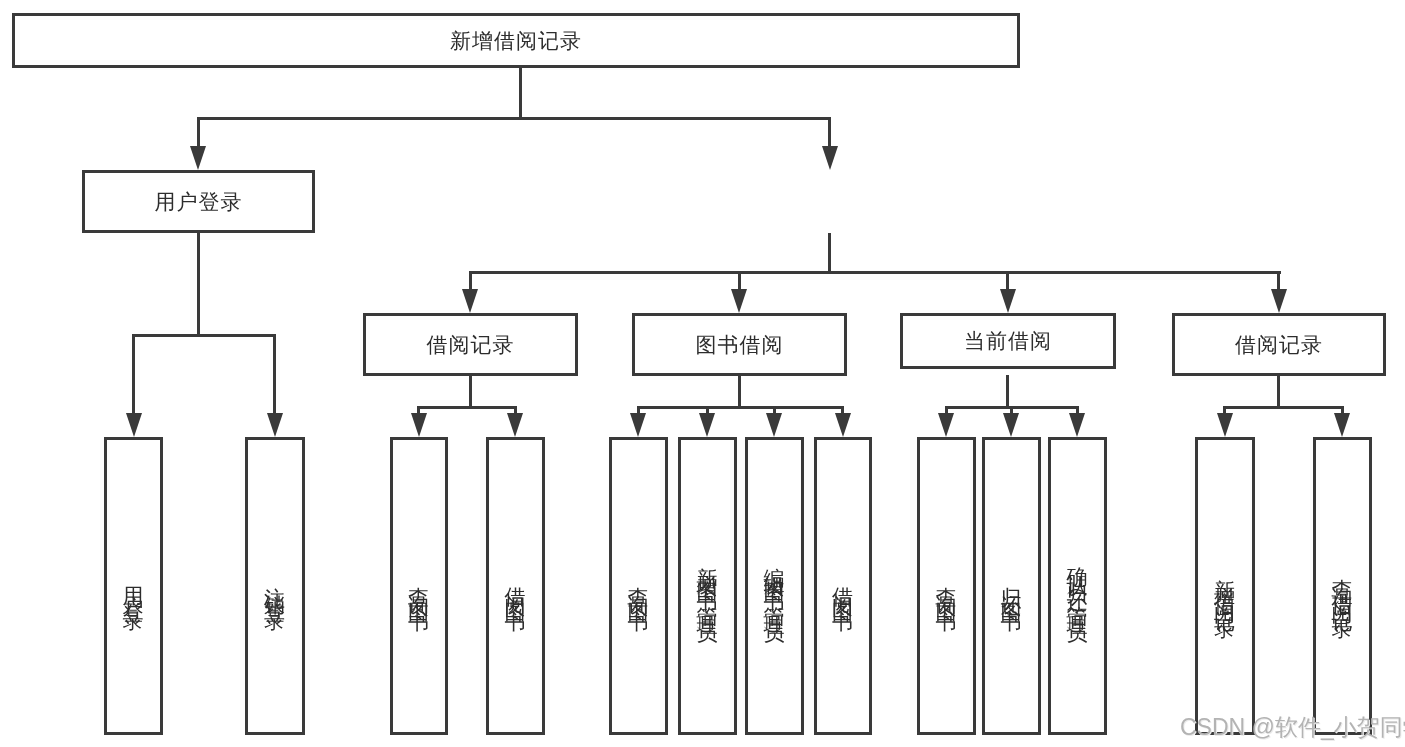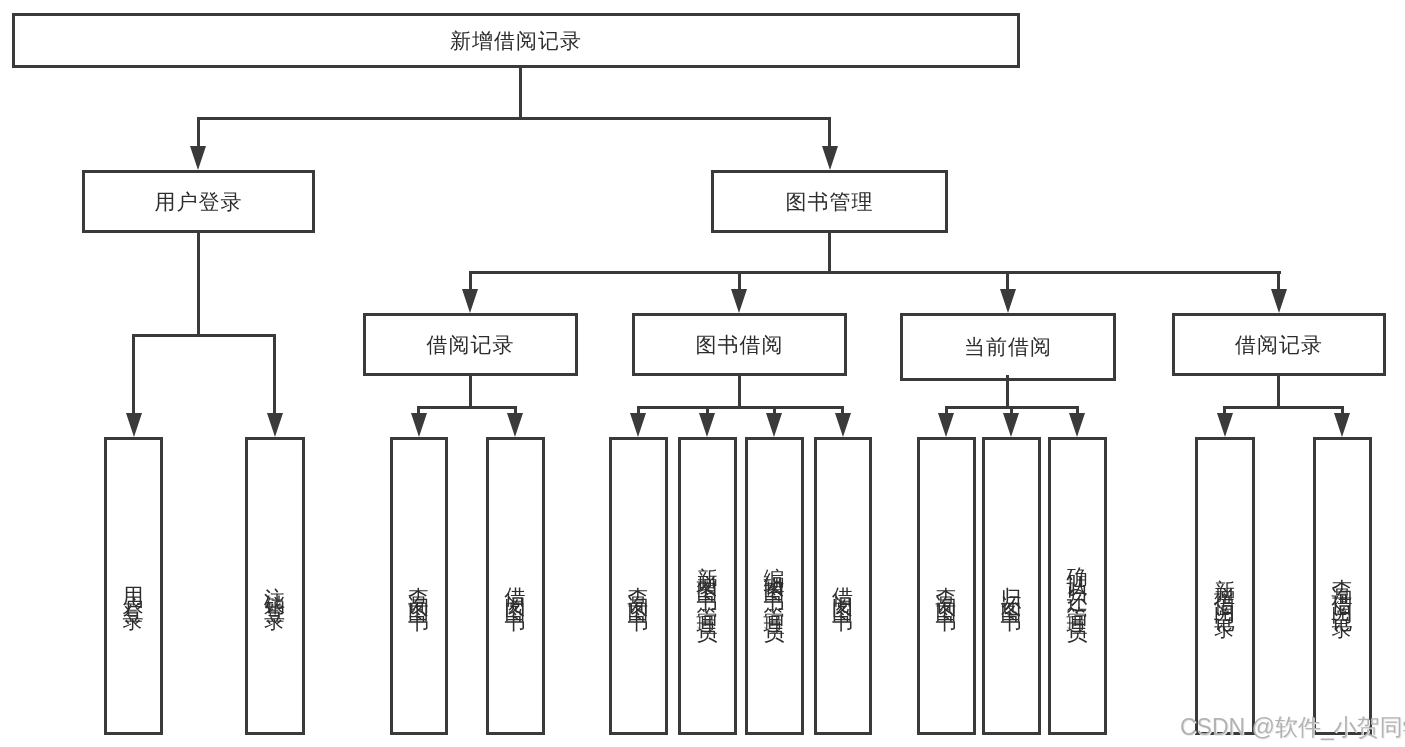--- a/index.html
+++ b/index.html
@@ -52,23 +52,20 @@
   <div class="vl" style="left:519px;top:68px;height:52px;"></div>
   <div class="hl" style="left:197px;top:117px;width:634px;"></div>
   <div class="vl" style="left:197px;top:117px;height:31px;"></div>
   <div class="ar" style="left:190px;top:146px;"></div>
   <div class="vl" style="left:828px;top:117px;height:31px;"></div>
   <div class="ar" style="left:822px;top:146px;"></div>
 
   <div class="box" style="left:82px;top:170px;width:233px;height:63px;">
     <span>用户登录</span>
   </div>
-  <div class="box" style="left:711px;top:170px;width:237px;height:63px;">
-    <span>图书管理</span>
-  </div>
 
   <div class="vl" style="left:197px;top:233px;height:104px;"></div>
   <div class="hl" style="left:132px;top:334px;width:144px;"></div>
   <div class="vl" style="left:132px;top:334px;height:80px;"></div>
   <div class="ar" style="left:126px;top:413px;"></div>
   <div class="vl" style="left:273px;top:334px;height:80px;"></div>
   <div class="ar" style="left:267px;top:413px;"></div>
 
   <div class="vl" style="left:828px;top:233px;height:41px;"></div>
   <div class="hl" style="left:469px;top:271px;width:812px;"></div>
@@ -80,21 +77,21 @@
   <div class="ar" style="left:1000px;top:289px;"></div>
   <div class="vl" style="left:1277px;top:271px;height:21px;"></div>
   <div class="ar" style="left:1271px;top:289px;"></div>
 
   <div class="box" style="left:363px;top:313px;width:215px;height:63px;">
     <span>借阅记录</span>
   </div>
   <div class="box" style="left:632px;top:313px;width:215px;height:63px;font-family:Liberation Serif, serif;">
     <span>图书借阅</span>
   </div>
-  <div class="box" style="left:900px;top:313px;width:216px;height:68px;">
+  <div class="box" style="left:900px;top:313px;width:216px;height:56px;">
     <span>当前借阅</span>
   </div>
   <div class="box" style="left:1172px;top:313px;width:214px;height:63px;">
     <span>借阅记录</span>
   </div>
 
   <div class="vl" style="left:469px;top:375px;height:34px;"></div>
   <div class="hl" style="left:418px;top:406px;width:99px;"></div>
   <div class="vl" style="left:417px;top:406px;height:10px;"></div>
   <div class="ar" style="left:411px;top:413px;"></div>

